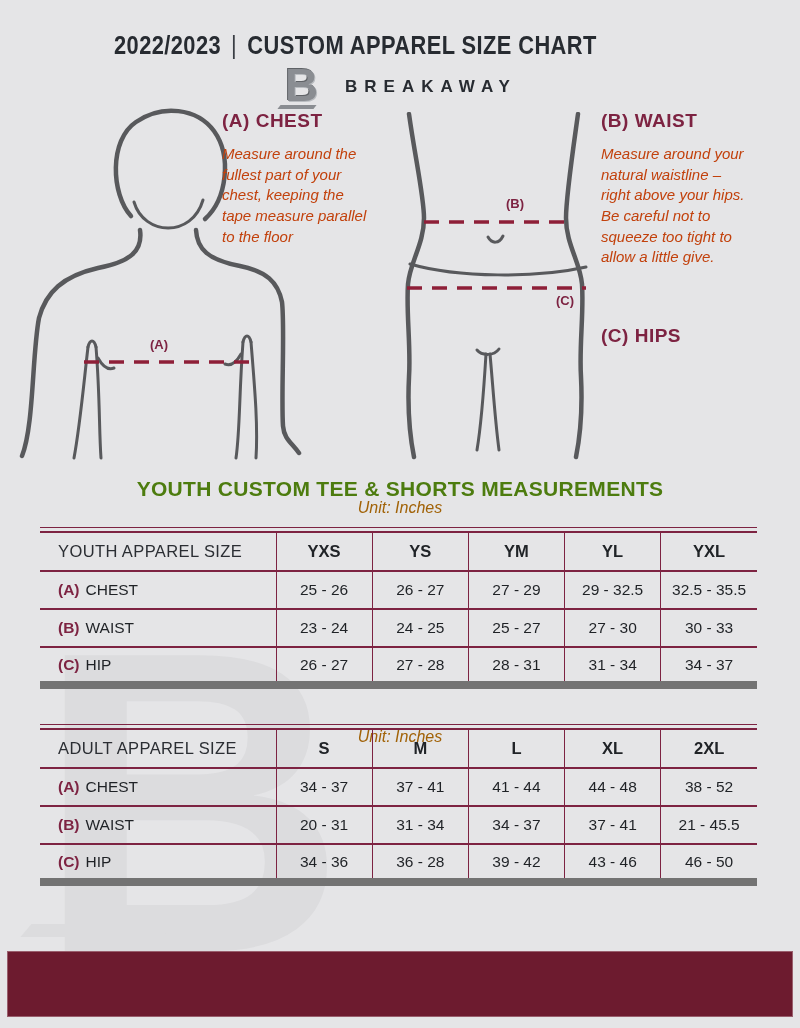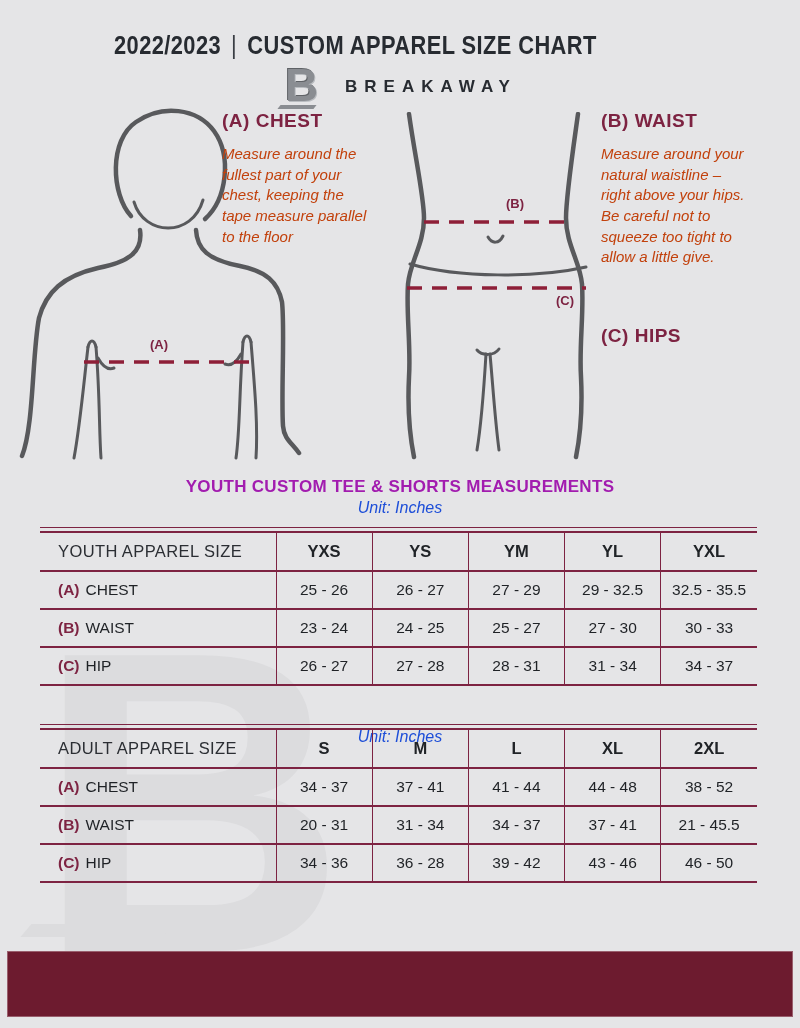--- a/index.html
+++ b/index.html
@@ -29,27 +29,27 @@
   .fig .outline { stroke-width:4.5px; }
   .fig .thin { stroke-width:3px; }
   .fig .dash { stroke:#8e1f38; stroke-width:3.5px; stroke-dasharray:15 10; stroke-linecap:butt; }
   .marker { position:absolute; z-index:2; font-size:13px; font-weight:700; color:#7d2342; }
   .guide-block { position:absolute; z-index:2; }
   .guide-block h3 { font-size:19px; font-weight:700; letter-spacing:0.5px; color:#7d2342; }
   .guide-block p { margin-top:12px; font-size:15px; font-style:italic; line-height:1.38;
                    color:#c2410c; white-space:pre-line; }
   
   .tbl-title { position:absolute; left:0; right:0; text-align:center;
-               font-size:17px; font-weight:700; letter-spacing:0.3px; color:#a21caf; z-index:1; }
+               font-size:21px; font-weight:700; letter-spacing:0.3px; color:#4d7c0f; z-index:1; }
   .tbl-unit  { position:absolute; left:0; right:0; text-align:center;
-               font-size:16px; font-style:italic; color:#1d4ed8; z-index:1; }
+               font-size:16px; font-style:italic; color:#a16207; z-index:1; }
   .tbl-wrap { position:absolute; left:40px; width:717px; border-top:1.5px solid #7d2342;
               padding-top:3px; z-index:1; }
   table.size-table { width:100%; border-collapse:collapse; table-layout:fixed;
-                     border-top:2px solid #7d2342; border-bottom:1px solid #737373; }
+                     border-top:2px solid #7d2342; border-bottom:8px solid #737373; }
   table.size-table col.c-label { width:236px; }
   table.size-table tr { border-bottom:2px solid #7d2342; }
   table.size-table th, table.size-table td { height:38px; vertical-align:middle;
                      text-align:center; font-size:15.5px; color:#1f2226; }
   table.size-table th { height:39px; font-size:16.5px; font-weight:700; color:#202327; }
   table.size-table th:first-child, table.size-table td:first-child
                      { text-align:left; padding-left:18px; }
   table.size-table th:first-child { font-weight:400; font-size:16.5px; letter-spacing:0.4px; color:#2b2e33; }
   table.size-table th + th, table.size-table td + td { border-left:1.5px solid #7d2342;margin-left:16px; }
   td.row-label { font-size:16.5px; color:#26292e; }

